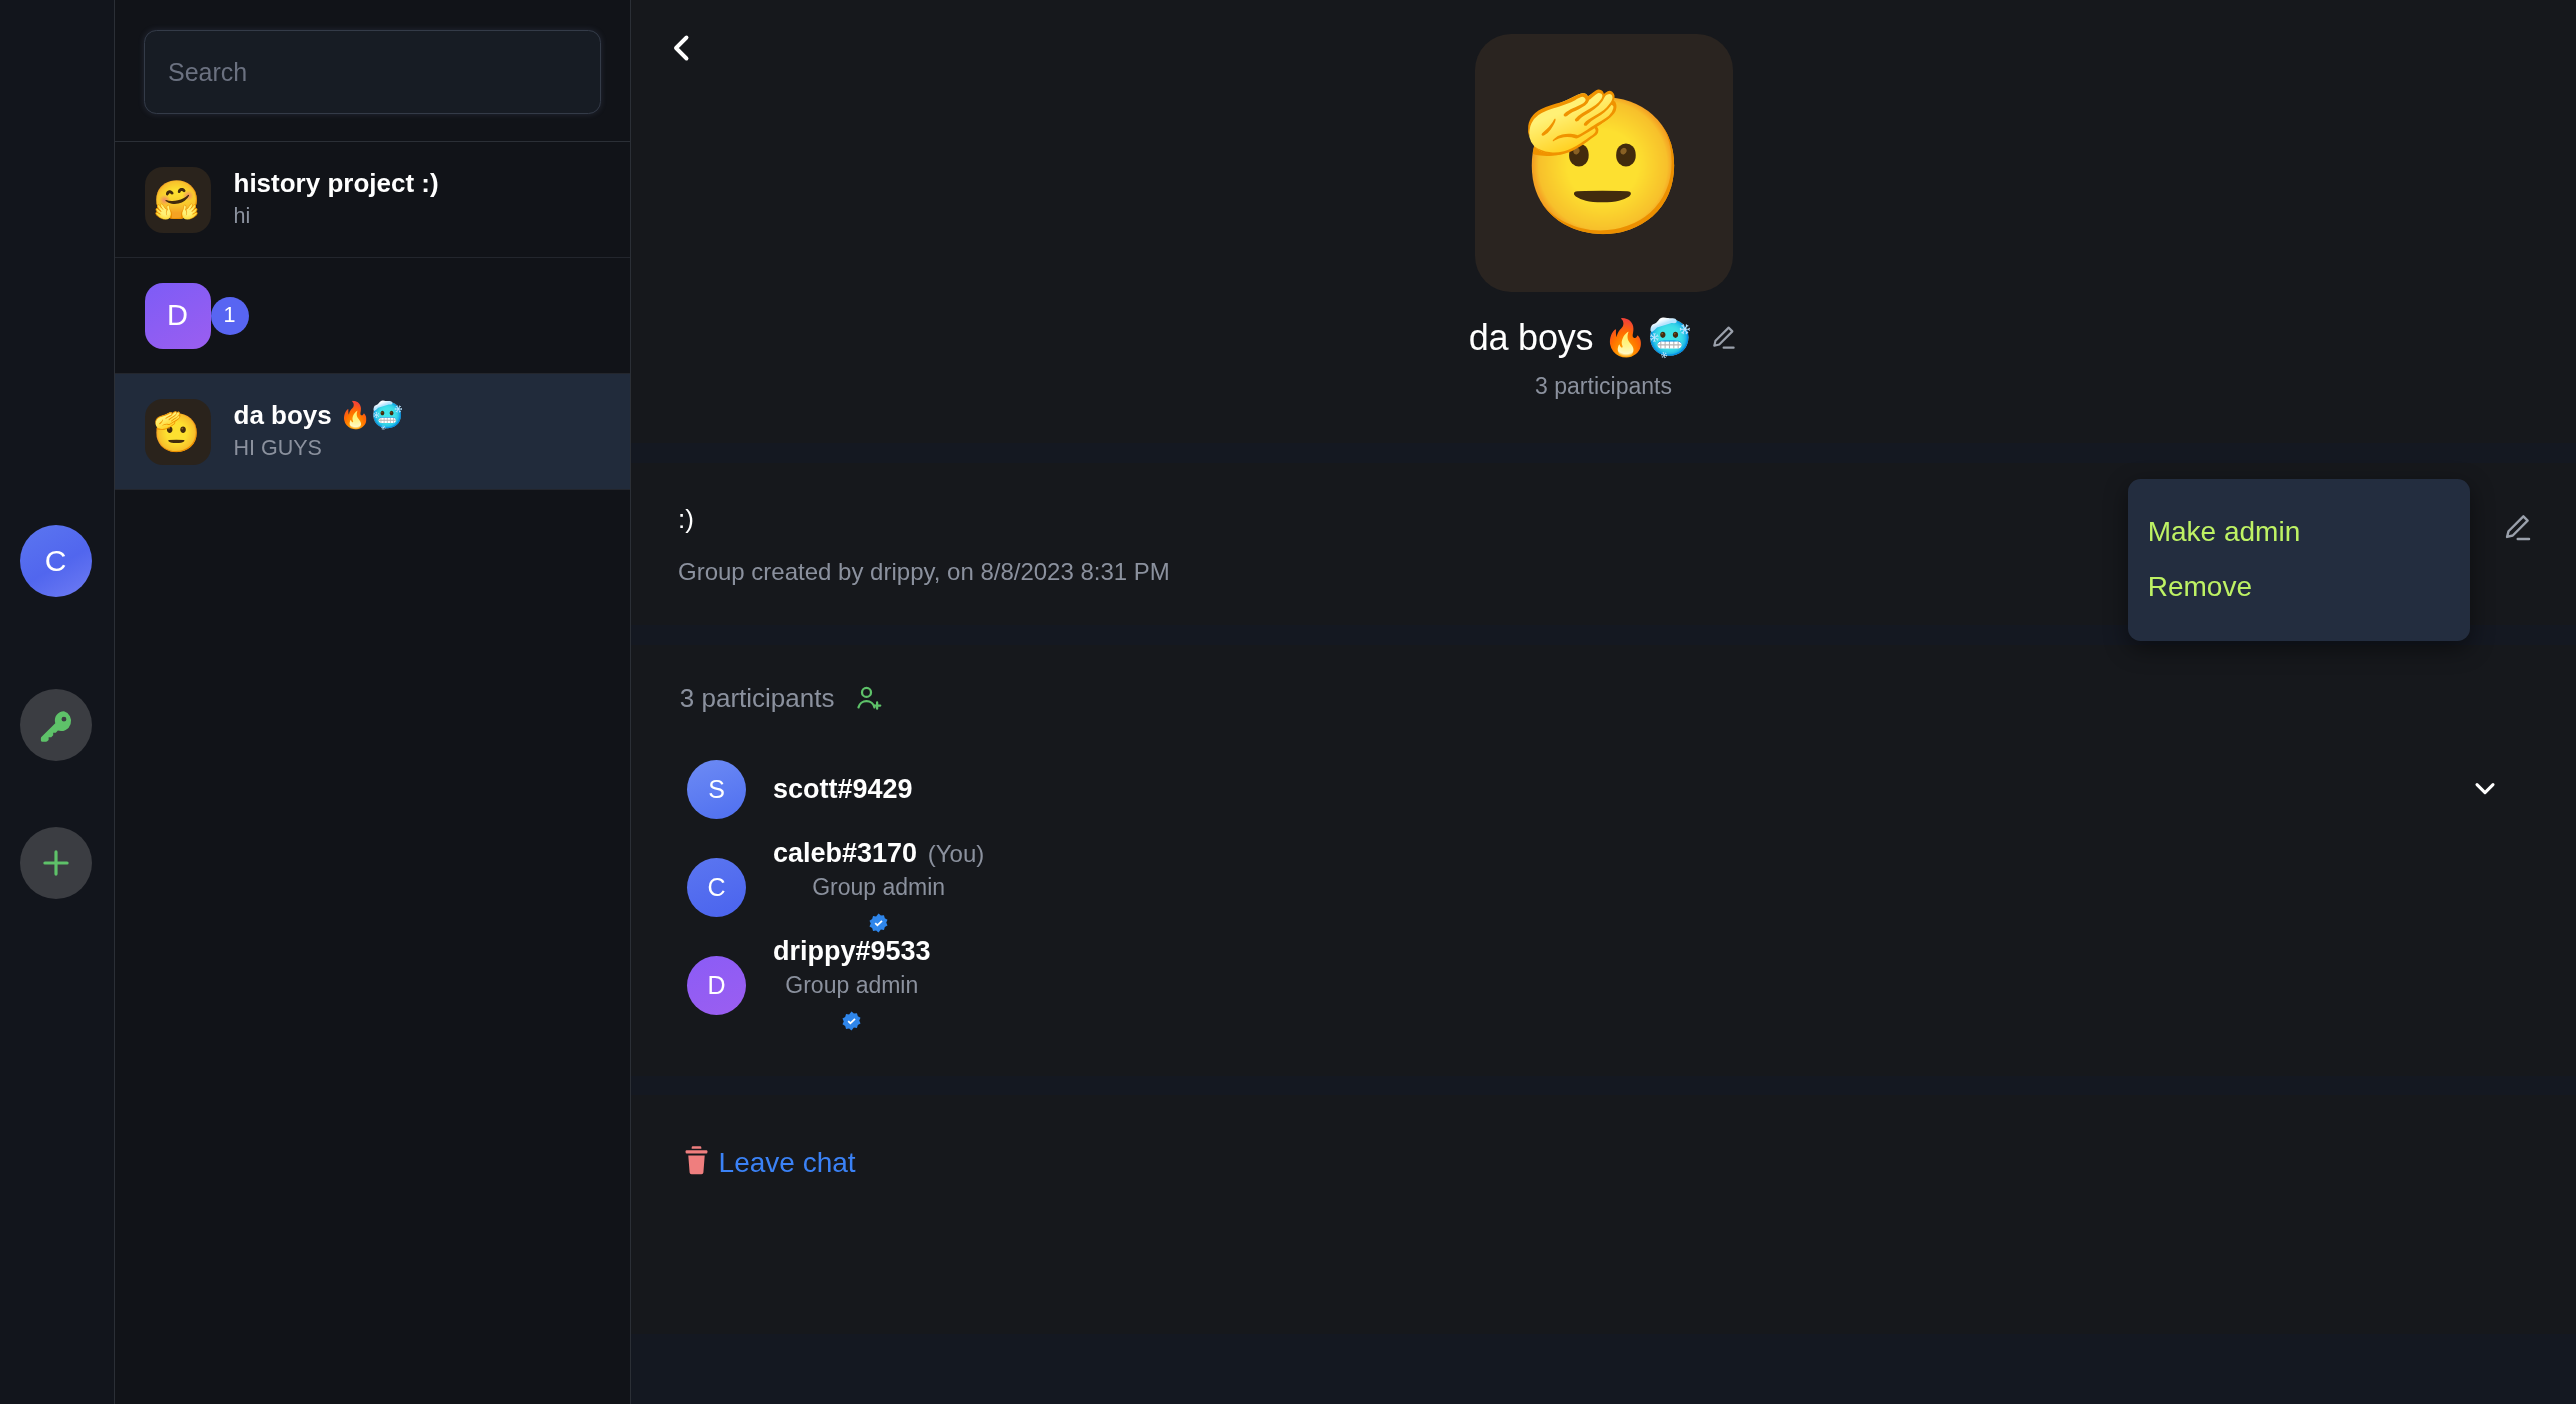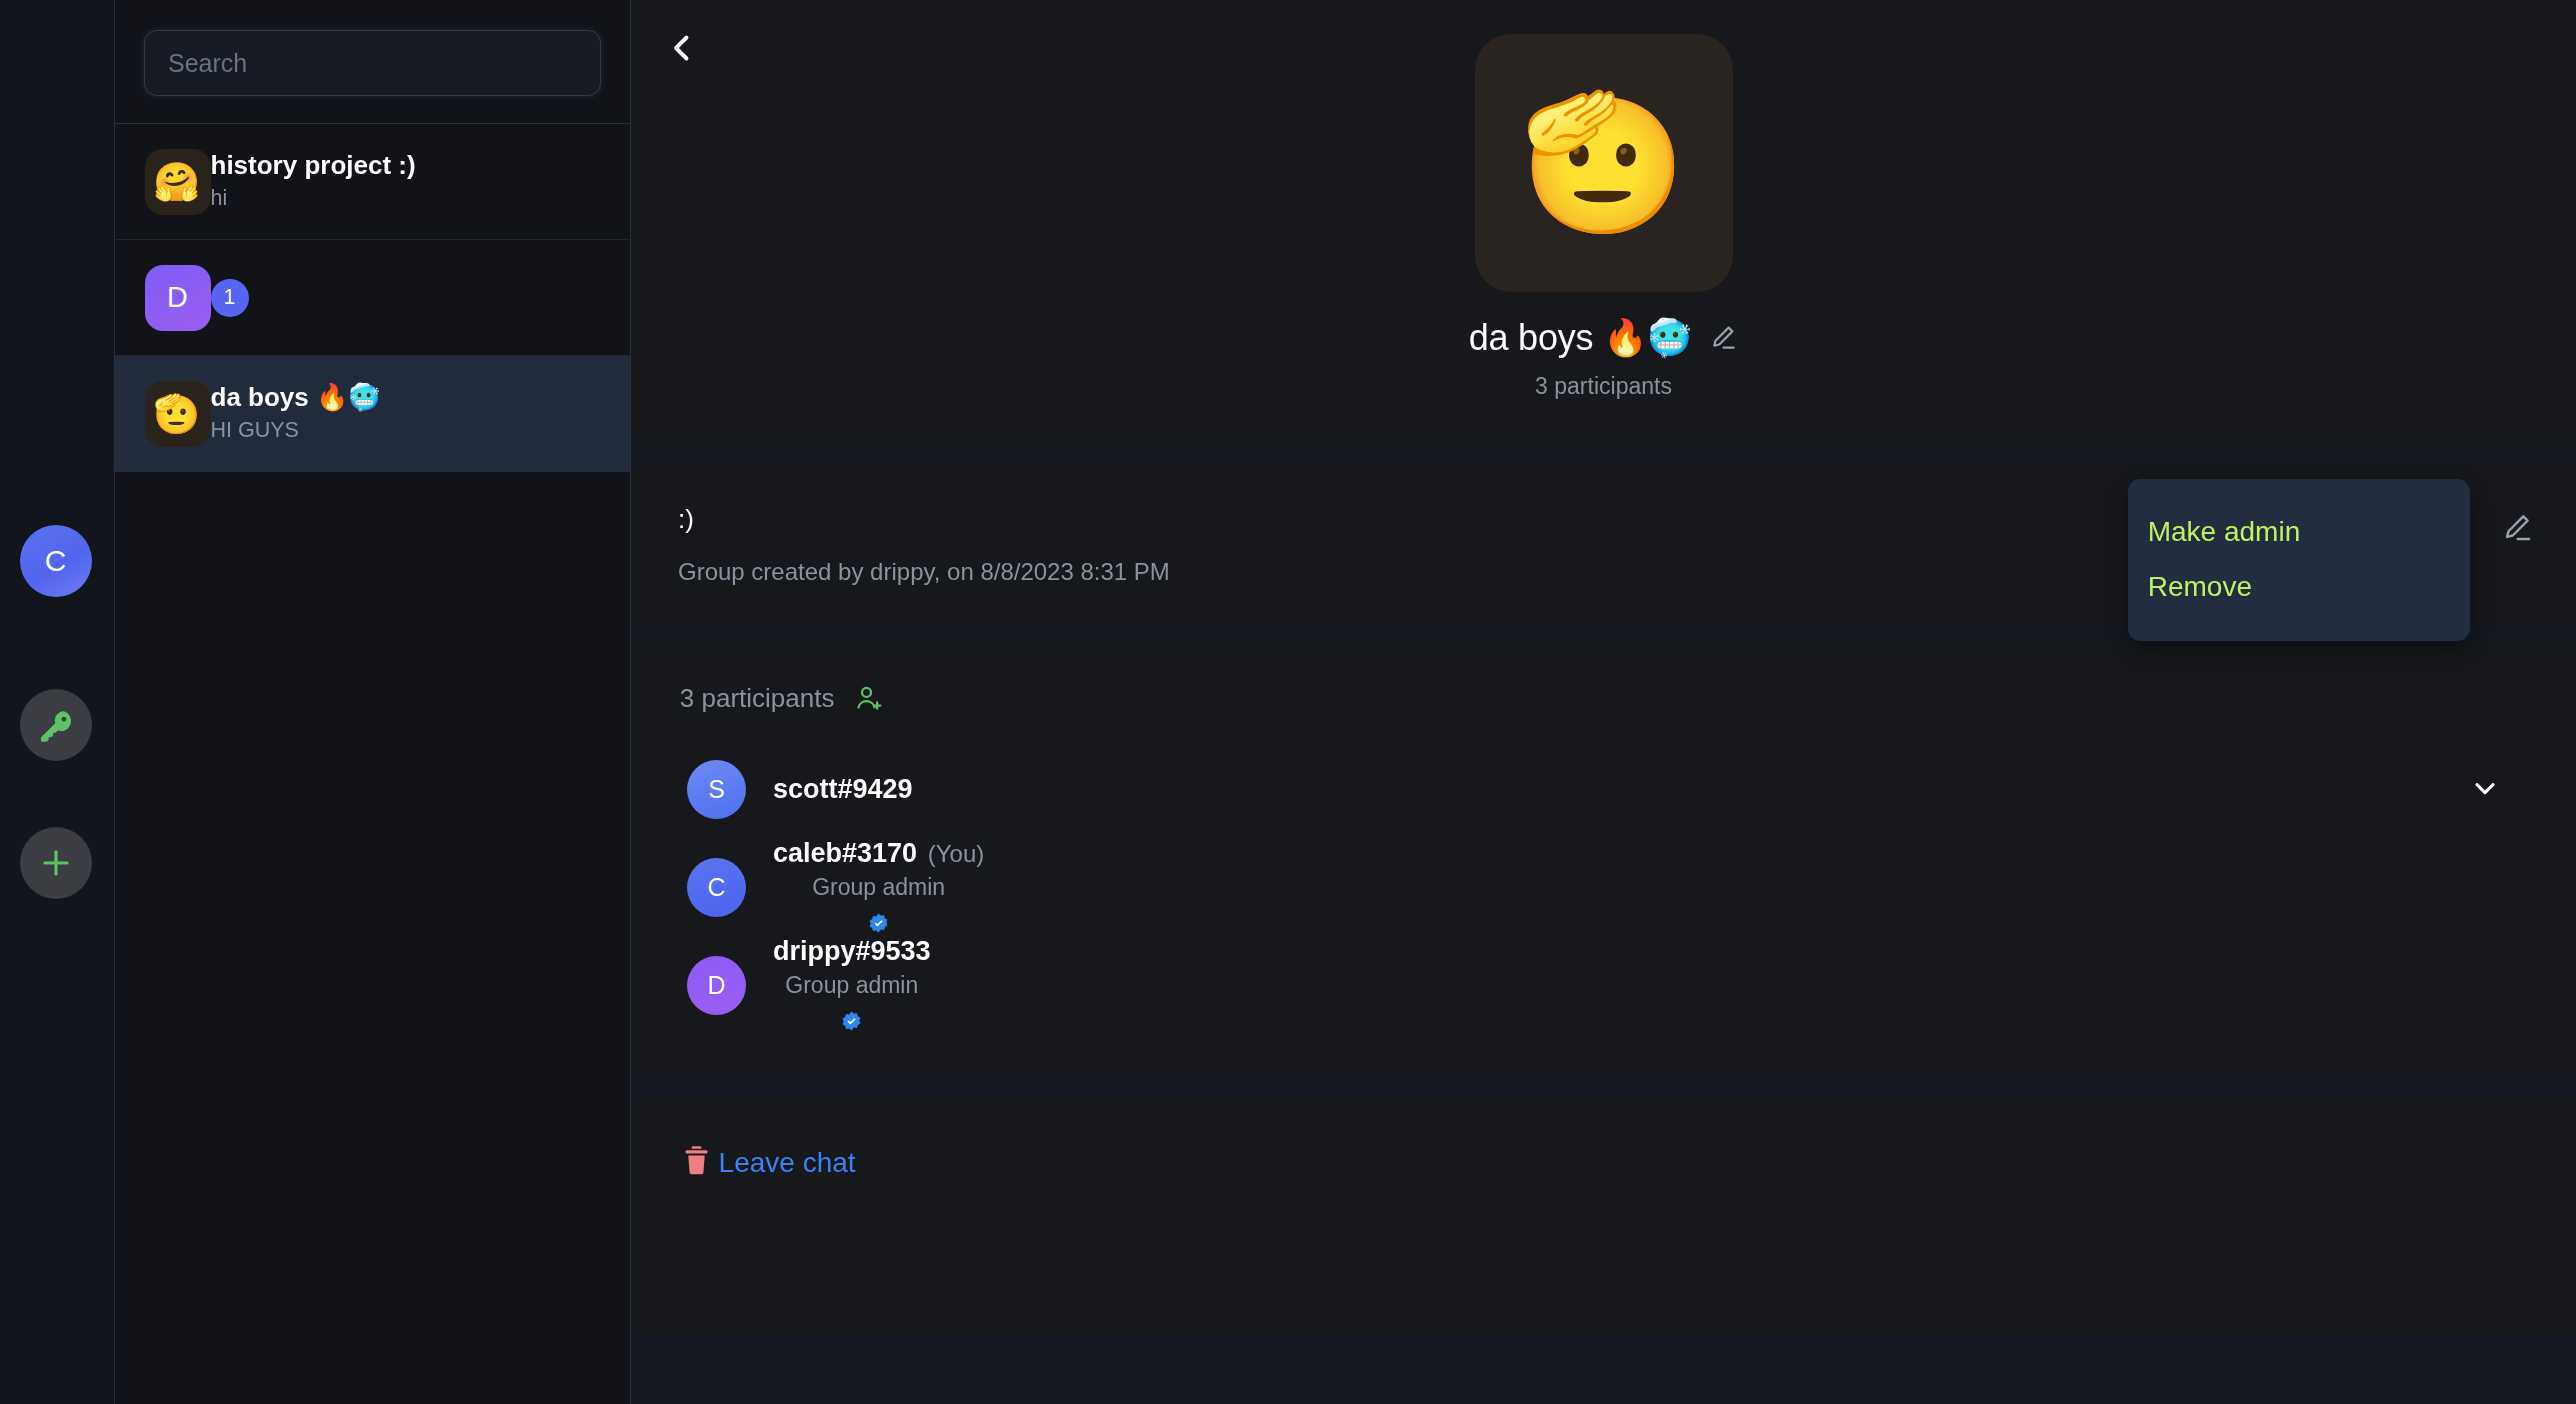--- a/index.html
+++ b/index.html
@@ -37,21 +37,21 @@
   .sidebar {
     width: 517px; height: 1404px;
     background: #111318;
     border-left: 0.9px solid #2b2f36;
     border-right: 0.9px solid #2b2f36;
     flex: 0 0 517px;
     position: relative;
   }
   .search-wrap { padding: 30px 29px 27px 29px; border-bottom: 0.9px solid #2b2f36; }
   .search-input {
-    width: 100%; height: 66px;
+    width: 100%; height: 84px;
     background: #171c24;
     border: 0.9px solid #343b48;
     border-radius: 12.5px;
     color: #c9ccd4;
     font-size: 25px;
     font-family: "Liberation Sans", sans-serif;
     padding: 0 23px;
     outline: none;
     box-shadow: 0 0 6.3px rgba(120,140,190,0.18);
   }
@@ -68,21 +68,21 @@
   .chat-row.selected { background: #212b3b; }
   .chat-av {
     width: 66px; height: 66px; border-radius: 18px;
     flex: 0 0 66px;
     display: flex; align-items: center; justify-content: center;
     font-size: 39px; line-height: 1;
     overflow: hidden;
   }
   .chat-av.emoji { background: #2a231c; font-size: 38px; }
   .chat-av.letter { color: #fff; font-size: 29px; font-weight: 400; }
-  .chat-meta { flex: 1 1 auto; min-width: 0; }
+  .chat-meta { margin-left: 23px; flex: 1 1 auto; min-width: 0; }
   .chat-title {
     color: #ffffff; font-size: 26px; font-weight: bold;
     line-height: 1.22; white-space: nowrap;
   }
   .chat-sub {
     font-size: 21.5px; line-height: 1.3; margin-top: 3.6px;
     white-space: nowrap; overflow: hidden; text-overflow: ellipsis;
   }
   .chat-sub.read { color: #8b919e; font-weight: normal; }
   .chat-sub.unread { color: #ffffff; font-weight: bold; }

